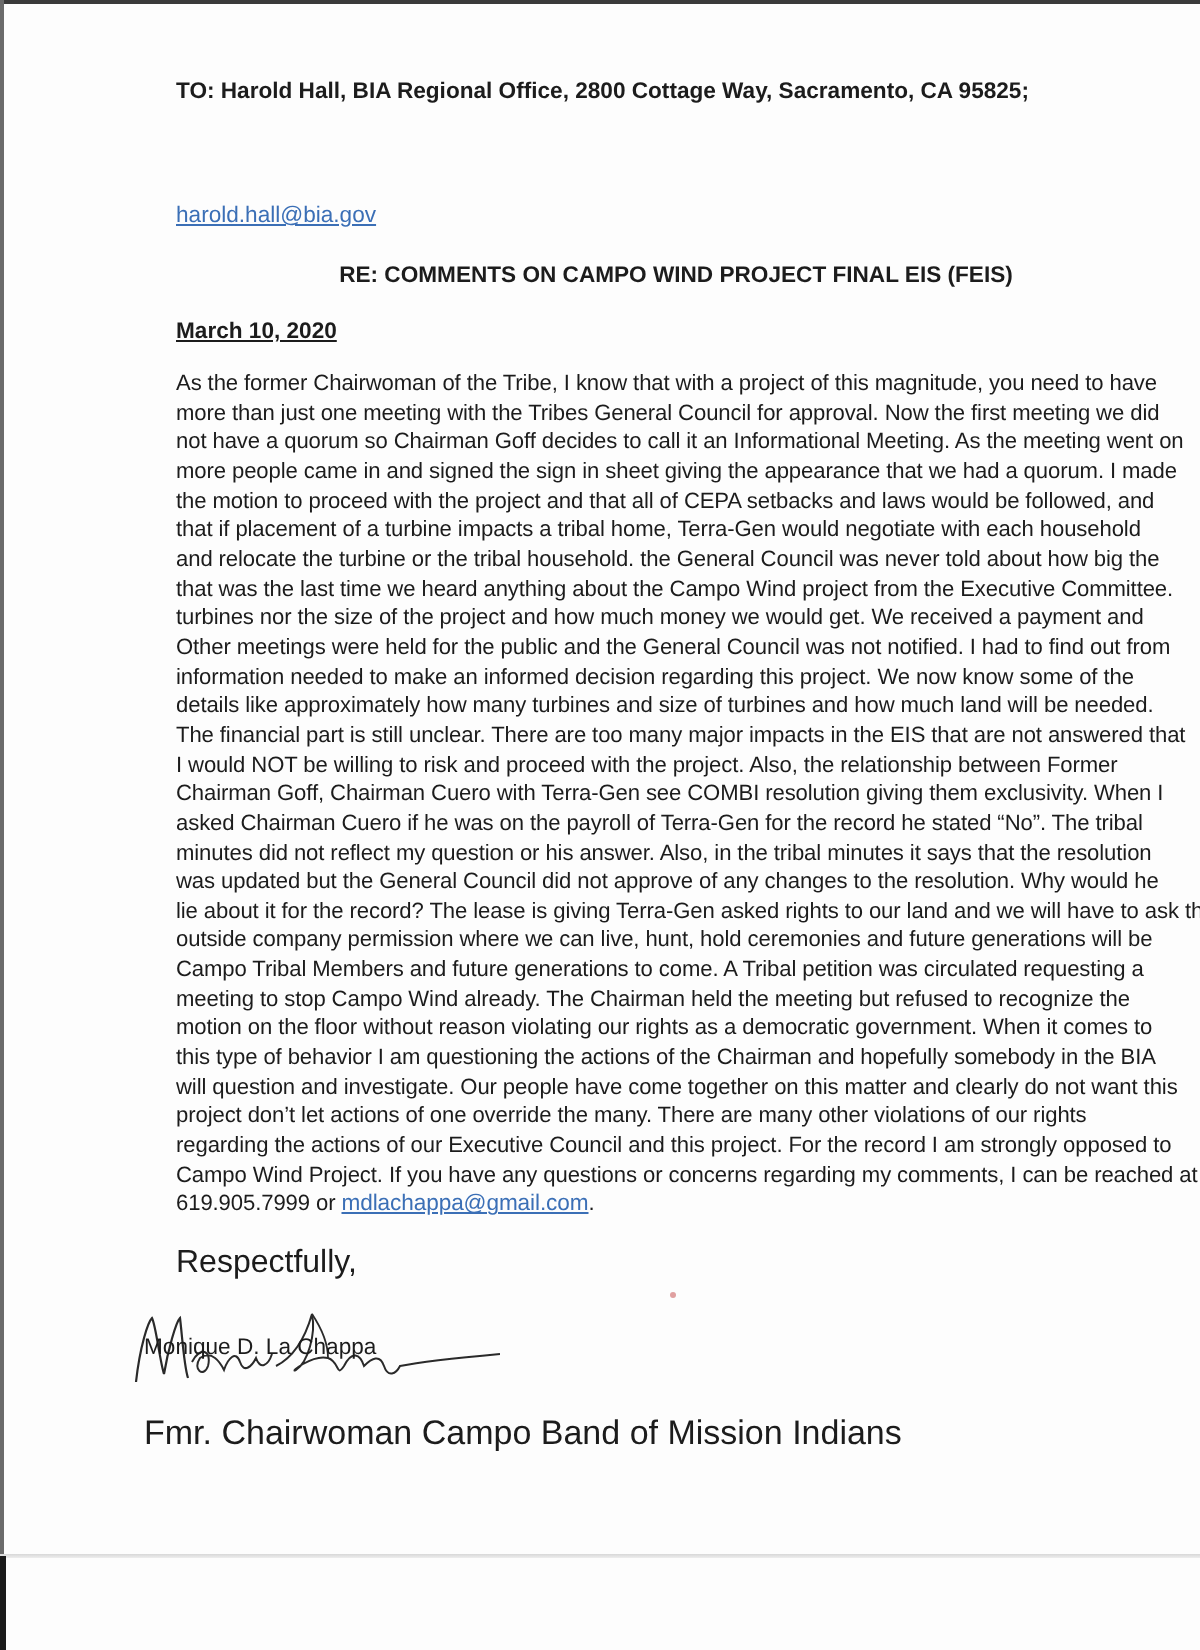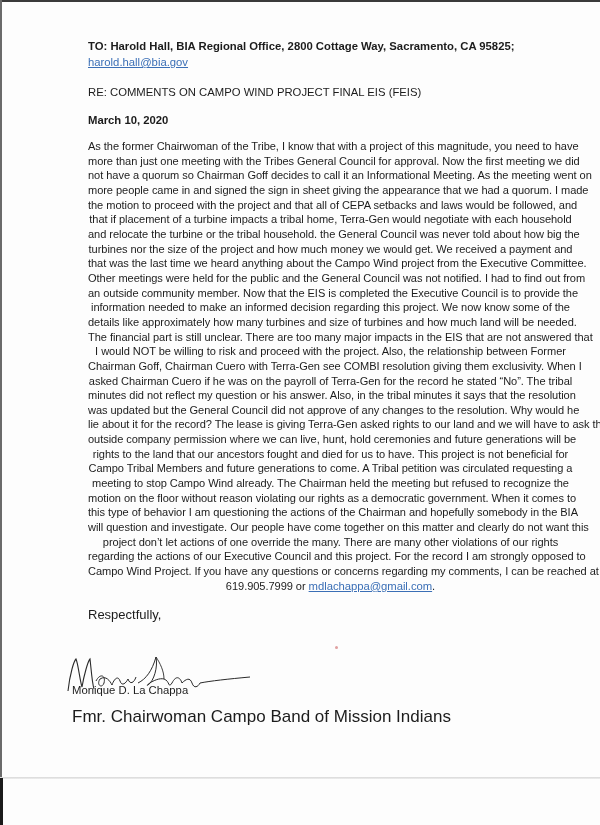--- a/index.html
+++ b/index.html
@@ -27,42 +27,42 @@
     background: linear-gradient(#d8d8d8, #eeeeee);
   }
   .page {
     position: absolute; left: 88px; top: 38px; width: 500px;
   }
   .to-line {
     font-weight: bold; font-size: 11.3px; line-height: 16px; margin: 0;
     white-space: nowrap;
   }
   .link {
-    color: #3b6fb6; text-decoration: underline; font-size: 11.3px;
+    color: #3b6fb6; text-decoration: underline; font-size: 11.3px; margin-top: 46px;
   }
   .to-email { display: block; line-height: 16px; margin-bottom: 14px; }
   .re-line {
-    font-weight: normal; font-size: 11.3px; line-height: 16px; margin: 4px 0 12px 0;
+    font-weight: bold; font-size: 11.3px; line-height: 16px; margin: 4px 0 12px 0; text-align: center;
   }
   .date-line {
-    font-weight: bold; font-size: 11.3px; line-height: 16px; margin: 0 0 11px 0;
+    font-weight: bold; font-size: 11.3px; line-height: 16px; margin: 0 0 11px 0; text-decoration: underline;
   }
   .body-text {
     font-size: 11.05px; line-height: 14.65px; margin: 0; width: 485px;
     letter-spacing: -0.05px;
   }
-  .body-line { display: block; white-space: nowrap; text-align: center; }
+  .body-line { display: block; white-space: nowrap; }
   .closing {
-    font-size: 13px; line-height: 16px; margin: 14px 0 0 0;
+    font-size: 16px; line-height: 16px; margin: 14px 0 0 0;
   }
   .signature {
     position: absolute; left: 60px; top: 653px; width: 200px; height: 44px;
   }
   .sig-name {
-    position: absolute; left: 72px; top: 682px; font-size: 11.3px; line-height: 16px;
+    position: absolute; left: 72px; top: 666px; font-size: 11.3px; line-height: 16px;
   }
   .sig-title {
     position: absolute; left: 72px; top: 709px; font-size: 17px; line-height: 16px;
   }
   .speck {
     position: absolute; left: 335px; top: 646px; width: 3px; height: 3px;
     background: #e0a0a0; border-radius: 50%;
   }
 </style>
 </head>
@@ -80,35 +80,33 @@
   <p class="date-line">March 10, 2020</p>
 
   <div class="body-text" id="body-text">
     <span class="body-line">As the former Chairwoman of the Tribe, I know that with a project of this magnitude, you need to have</span>
       <span class="body-line">more than just one meeting with the Tribes General Council for approval. Now the first meeting we did</span>
       <span class="body-line">not have a quorum so Chairman Goff decides to call it an Informational Meeting. As the meeting went on</span>
       <span class="body-line">more people came in and signed the sign in sheet giving the appearance that we had a quorum. I made</span>
       <span class="body-line">the motion to proceed with the project and that all of CEPA setbacks and laws would be followed, and</span>
       <span class="body-line">that if placement of a turbine impacts a tribal home, Terra-Gen would negotiate with each household</span>
       <span class="body-line">and relocate the turbine or the tribal household. the General Council  was never told about how big the</span>
+      <span class="body-line">that was the last time we heard anything about the Campo Wind project from the Executive Committee.</span>
       <span class="body-line">turbines nor  the size of the project and how much money we would get.  We received a payment and</span>
-      <span class="body-line">that was the last time we heard anything about the Campo Wind project from the Executive Committee.</span>
       <span class="body-line">Other meetings were held for the public and the General Council  was not notified. I had to find out from</span>
-      <span class="body-line">an outside community member.  Now that the EIS is completed the Executive Council is to provide  the</span>
       <span class="body-line">information needed to make an informed decision  regarding this project. We now know some of the</span>
       <span class="body-line">details like approximately how many turbines and size of turbines and how much land will be needed.</span>
       <span class="body-line">The financial part is still unclear. There are too many major impacts  in the EIS that are not answered that</span>
       <span class="body-line">I would NOT be willing to risk and proceed with the project. Also, the relationship between Former</span>
       <span class="body-line">Chairman Goff, Chairman Cuero with Terra-Gen see COMBI resolution giving them exclusivity. When I</span>
       <span class="body-line">asked Chairman Cuero if he was on the payroll of Terra-Gen for the record he stated “No”. The tribal</span>
       <span class="body-line">minutes did not reflect my question or his answer. Also, in the tribal minutes it says that the resolution</span>
       <span class="body-line">was updated but the General Council did not approve of any changes to the resolution.  Why would he</span>
       <span class="body-line">lie about it for the record? The lease is giving Terra-Gen asked rights to our land and we will have to ask this</span>
       <span class="body-line">outside company permission where we can live, hunt, hold ceremonies and future generations will be</span>
-      <span class="body-line">rights to the land that our ancestors fought and died for us to have. This project is not beneficial for</span>
       <span class="body-line">Campo Tribal Members and future generations to come. A Tribal  petition was circulated requesting a</span>
       <span class="body-line">meeting to stop Campo Wind already. The Chairman held the meeting but refused to recognize the</span>
       <span class="body-line">motion on the floor without reason violating our rights as a democratic government. When it comes to</span>
       <span class="body-line">this type of behavior I am questioning the actions of the Chairman and hopefully somebody in the BIA</span>
       <span class="body-line">will question and investigate. Our people have come together on this matter and clearly do not want this</span>
       <span class="body-line">project don’t let actions of one override the many. There are many other violations of our rights</span>
       <span class="body-line">regarding the actions of our Executive Council and this project. For the record I am strongly opposed to</span>
       <span class="body-line">Campo Wind Project. If you have any questions or concerns regarding my comments, I can be reached at</span>
       <span class="body-line" id="contact-line">
       <span>619.905.7999 or </span><a class="link" href="mailto:mdlachappa@gmail.com">mdlachappa@gmail.com</a><span>.</span>

